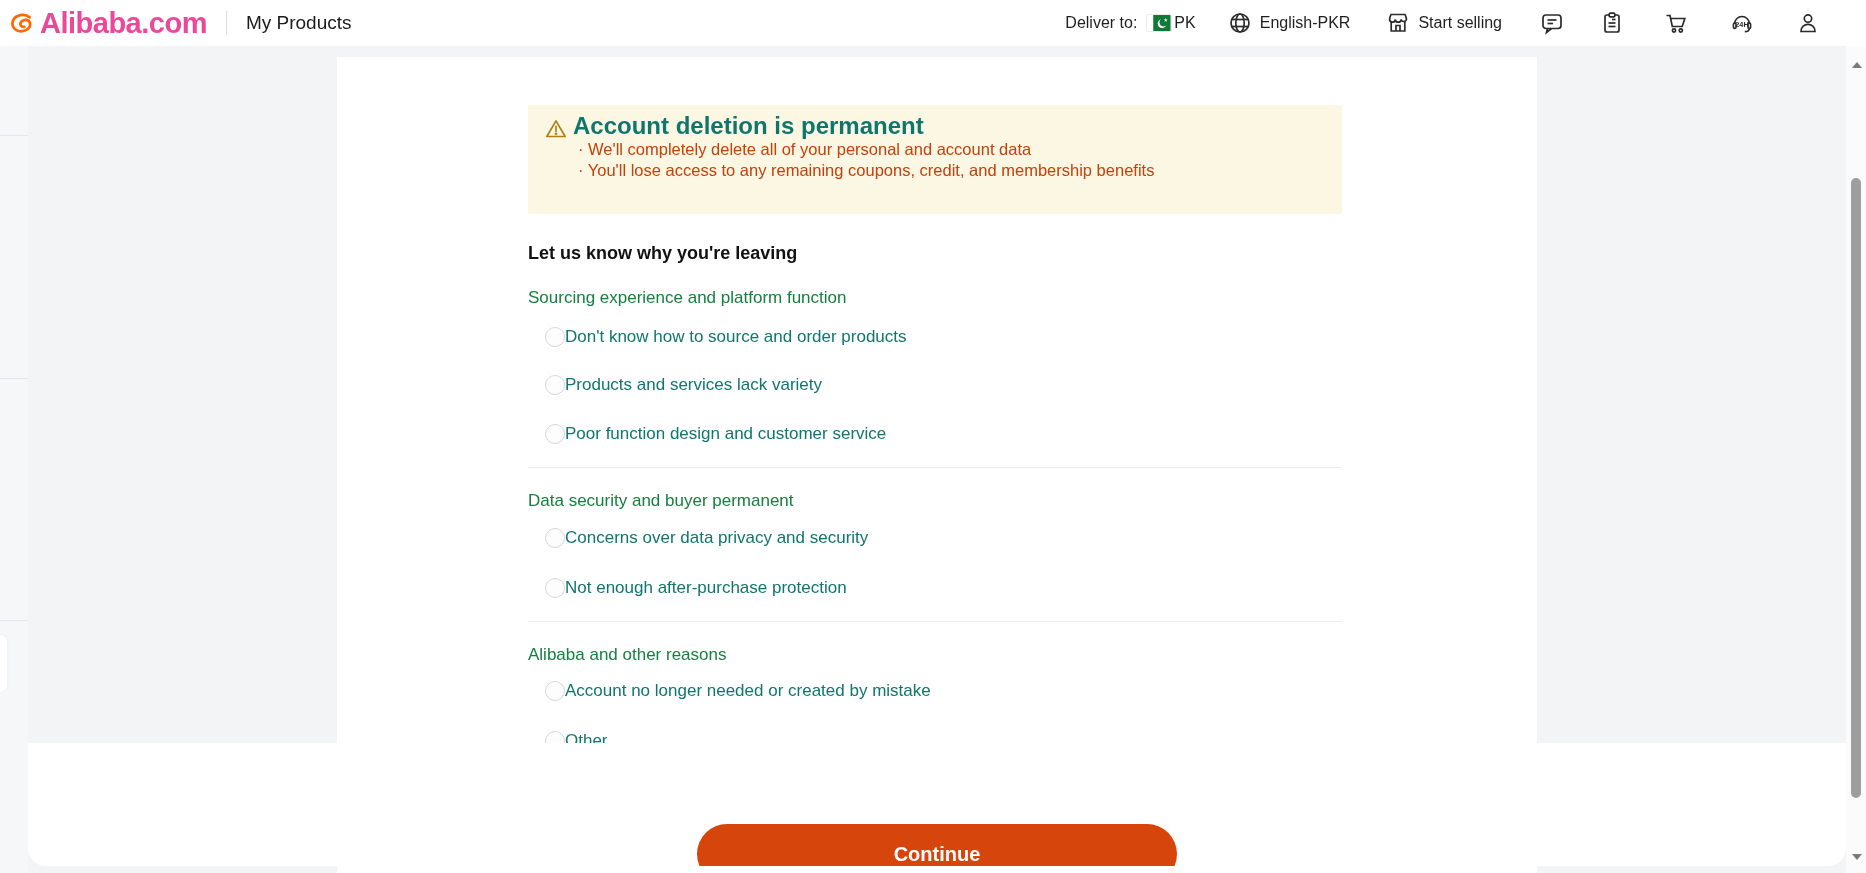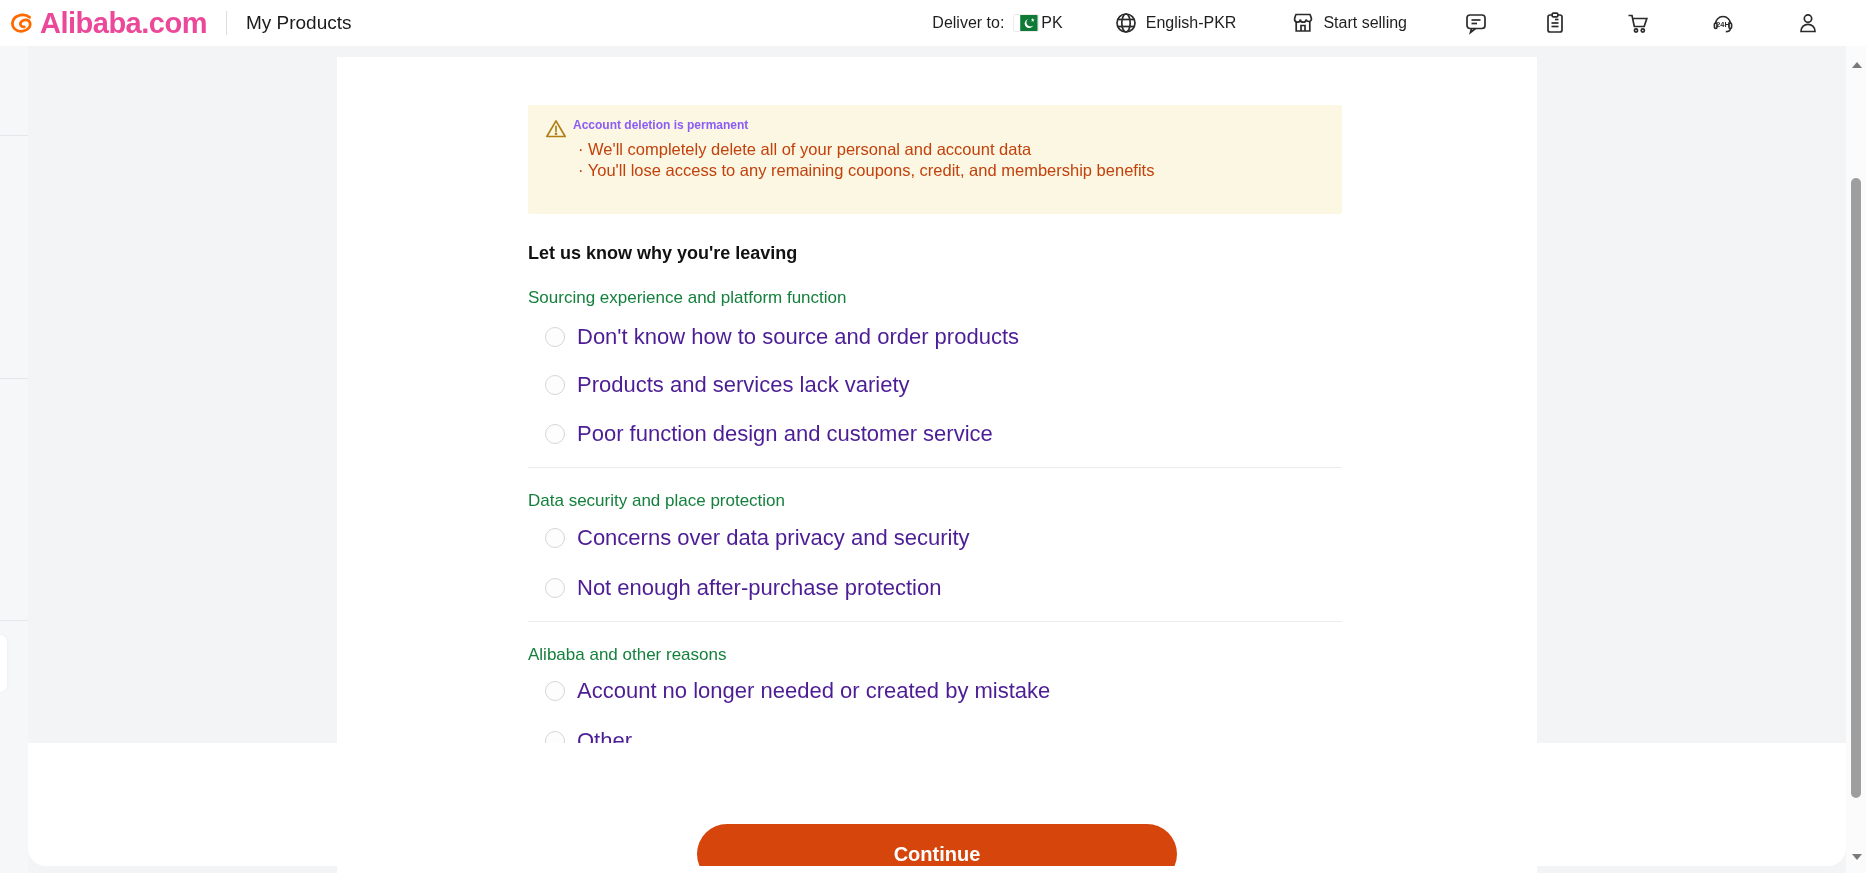--- a/index.html
+++ b/index.html
@@ -10,21 +10,21 @@
   }
   
   .header {
     position:absolute; left:0; top:0; width:1866px; height:46px; background:#fff; z-index:40;
   }
   .hdr-left { position:absolute; left:10px; top:0; height:46px; display:flex; align-items:center; }
   .logo { display:flex; align-items:center; cursor:pointer; }
   .logo-text { font-size:29px; font-weight:bold; color:#ec4899; letter-spacing:-0.5px; margin-left:6px; }
   .hdr-divider { width:1px; height:24px; background:#ddd; margin:0 19px; }
   .nav-title { font-size:19px; font-weight:500; color:#1c1c1c; }
-  .hdr-right { position:absolute; right:46px; top:0; height:46px; display:flex; align-items:center;gap:19px; }
+  .hdr-right { position:absolute; right:46px; top:0; height:46px; display:flex; align-items:center; }
   .hdr-item { display:flex; align-items:center; font-size:16px; color:#1f1f1f; cursor:pointer; white-space:nowrap; }
   .hdr-item .lbl { margin-left:8px; }
   .deliver-label { margin-right:9px; }
   .pk { font-weight:normal; margin-left:2px; }
   .gap32 { margin-left:32px; } .gap36 { margin-left:36px;align-items:center; } .gap38 { margin-left:38px; }
   .gap40 { margin-left:40px; } .gap42 { margin-left:42px; }
   .icon24 { width:24px; height:24px; display:block; }
   .flag { width:26px; height:18px; display:block; border:1px solid #ececec; border-radius:2px; }
   
   .page-bg { position:absolute; left:0; top:46px; width:1846px; height:827px; background:#f3f4f5; z-index:1; }
@@ -33,29 +33,29 @@
   .strip-handle { position:absolute; left:-6px; width:13px; height:57px; background:#fff; border-radius:8px; box-shadow:0 0 3px rgba(0,0,0,0.06); }
   .card { position:absolute; left:337px; top:57px; width:1200px; height:816px; background:#fff; z-index:10; }
   .sheet { position:absolute; left:28px; top:743px; width:1818px; height:123px; background:#fff;
            border-radius:0 0 18px 18px; overflow:hidden; z-index:20; }
   
   .warning {
     position:absolute; left:191px; top:48px; width:814px; height:109px;
     background:#fbf7e3; border-radius:2px; padding:10px 16px 0 16px;
   }
   .warn-icon { position:absolute; left:17px; top:13px; width:22px; height:22px; }
-  .warn-title { margin-left:29px; font-size:12px; font-weight:bold; color:#8b5cf6; line-height:21px; }
+  .warn-title { margin-left:29px; font-size:24px; font-weight:bold; color:#0f766e; line-height:21px; }
   .warn-bullets { margin-left:34px; margin-top:3px; }
   .warn-bullets div { font-size:16.5px; color:#c2410c; line-height:21.4px; }
   
   .survey-title { position:absolute; left:191px; top:186px; font-size:18px; font-weight:bold; color:#111; line-height:21px; }
   .group-heading { position:absolute; left:191px; font-size:17px; color:#15803d; line-height:20px; }
   .opt { position:absolute; left:208px; height:20px; display:flex; align-items:center; cursor:pointer; }
   .radio { width:20px; height:20px; border-radius:50%; border:1px solid #d6d6d6; background:#fdfdfd; flex:0 0 auto; }
-  .opt-label { margin-left:12px; font-size:22px; color:#4c1d95; white-space:nowrap; }
+  .opt-label { font-size:17px; color:#0f766e; white-space:nowrap; }
   .divider { position:absolute; left:191px; width:814px; height:1px; background:#ececec; }
   
   .continue-btn {
     position:absolute; left:669px; top:81px; width:480px; height:60px; border:none;
     border-radius:30px; background:#d6450b; color:#fff; font-family:"Liberation Sans", sans-serif;
     font-size:20px; font-weight:bold; cursor:pointer;
   }
   
   .scrollbar { position:absolute; right:0; top:46px; width:20px; height:827px; background:#fbfbfc; z-index:45; }
   .scroll-thumb { position:absolute; left:5px; top:132px; width:10px; height:620px; background:#9e9e9e; border-radius:5px; }
@@ -192,21 +192,21 @@
     <div class="opt" style="top:318px">
       <span class="radio"></span>
       <span class="opt-label">Products and services lack variety</span>
     </div>
     <div class="opt" style="top:367px">
       <span class="radio"></span>
       <span class="opt-label">Poor function design and customer service</span>
     </div>
     <div class="divider" style="top:410px"></div>
 
-    <div class="group-heading" style="top:434px">Data security and place protection</div>
+    <div class="group-heading" style="top:434px">Data security and buyer permanent</div>
     <div class="opt" style="top:471px">
       <span class="radio"></span>
       <span class="opt-label">Concerns over data privacy and security</span>
     </div>
     <div class="opt" style="top:521px">
       <span class="radio"></span>
       <span class="opt-label">Not enough after-purchase protection</span>
     </div>
     <div class="divider" style="top:564px"></div>
 

